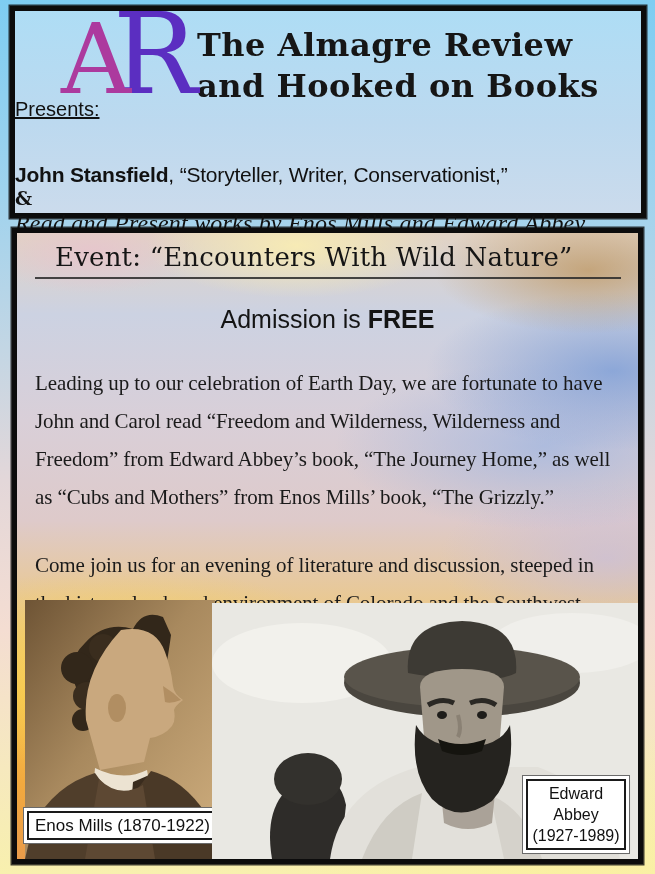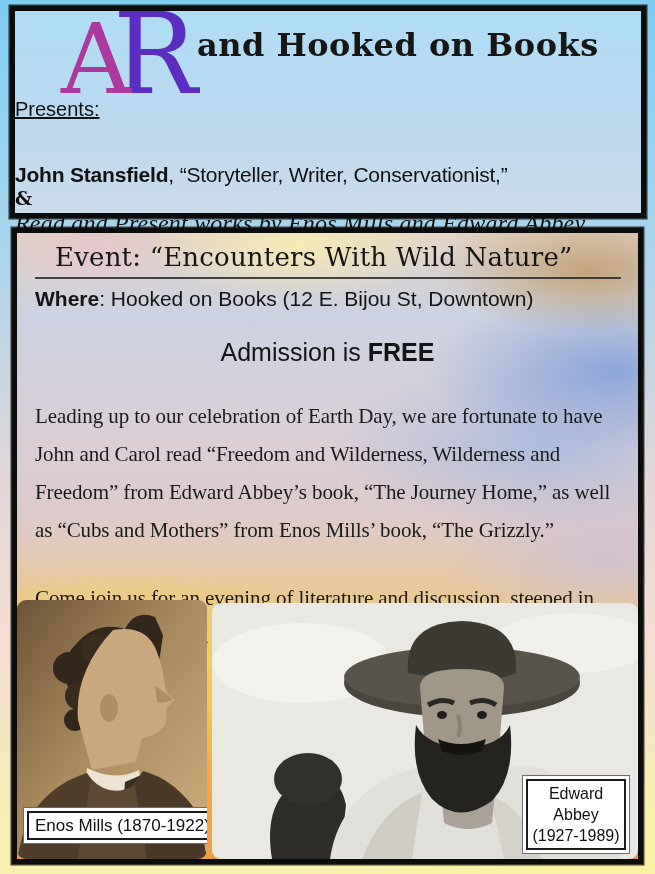--- a/index.html
+++ b/index.html
@@ -40,58 +40,58 @@
   }
   .event-title{margin:9px 0 0 38px;font-family:"DejaVu Serif",serif;font-weight:normal;
     font-size:26px;line-height:30px;color:#151515;letter-spacing:.2px;}
   .event-rule{margin:5px 0 6px 18px;width:586px;border:0;border-top:2px solid rgba(40,40,40,.85);}
   .detail-line{margin-left:18px;font-size:21px;line-height:27px;color:#141414;}
   .detail-label{font-weight:bold;}
   .admission{margin-top:26px;text-align:center;font-size:25px;color:#141414;}
   .admission-free{font-weight:bold;}
   .body-par{margin:30px 0 0 18px;width:588px;font-size:21px;line-height:38px;color:#1a1a1a;letter-spacing:-.1px;font-family:Liberation Serif, serif;}
   
-  .photo{position:absolute;overflow:hidden;border-radius:9px;}
-  .photo-enos{left:0;top:367px;width:190px;height:259px;}
+  .photo{position:absolute;overflow:hidden;}
+  .photo-enos{left:0;top:367px;width:190px;height:259px;padding-left:8px;}
   .photo-abbey{left:195px;top:370px;width:426px;height:256px;}
   .photo svg{display:block;}
   .caption{position:absolute;background:#fff;color:#111;border:2px solid #1a1a1a;
     box-shadow:0 0 0 3px #fff, 0 0 0 4px #6a6a6a, 2px 2px 3px rgba(0,0,0,.35);}
   .caption-enos{left:10px;top:211px;font-size:17px;line-height:23px;padding:1px 6px;white-space:nowrap;}
   .caption-abbey{left:314px;top:176px;width:96px;font-size:16px;line-height:21px;padding:2px 0;
     text-align:center;white-space:pre-line;}
 </style>
 </head>
 <body>
 
 <div class="frame box1">
 
   <div class="logo">
     <span class="logo-r">R</span>
     <span class="logo-a">A</span>
   </div>
 
   <div class="title-block">
+    <div>The Almagre Review</div>
     <div>and Hooked on Books</div>
   </div>
 
   <div class="center-stack">
     <div class="presents">Presents:</div>
     <div class="speaker-line"><span class="speaker-name">John Stansfield</span><span>, “Storyteller, Writer, Conservationist,”</span></div>
     <div class="amp">&amp;</div>
     <div class="tagline">Read and Present works by Enos Mills and Edward Abbey.</div>
   </div>
 </div>
 
 <div class="frame box2">
 
   <div class="event-title">Event: “Encounters With Wild Nature”</div>
   <hr class="event-rule">
 
-  <div class="detail-line"><span class="detail-label">Where</span><span>: Hooked on Books (12 E. Bijou St, Downtown)</span></div>
 
   <div class="admission"><span>Admission is </span><span class="admission-free">FREE</span></div>
 
   <div class="body-par">Leading up to our celebration of Earth Day, we are fortunate to have John and Carol read “Freedom and Wilderness, Wilderness and Freedom” from Edward Abbey’s book, “The Journey Home,” as well as “Cubs and Mothers” from Enos Mills’ book, “The Grizzly.”</div>
   <div class="body-par">Come join us for an evening of literature and discussion, steeped in the history, land, and environment of Colorado and the Southwest.</div>
 
   <div class="photo photo-enos">
     <svg width="190" height="259" viewBox="0 0 190 259" xmlns="http://www.w3.org/2000/svg">
       <defs>
         <linearGradient id="sep" x1="0" y1="0" x2="1" y2="1">

